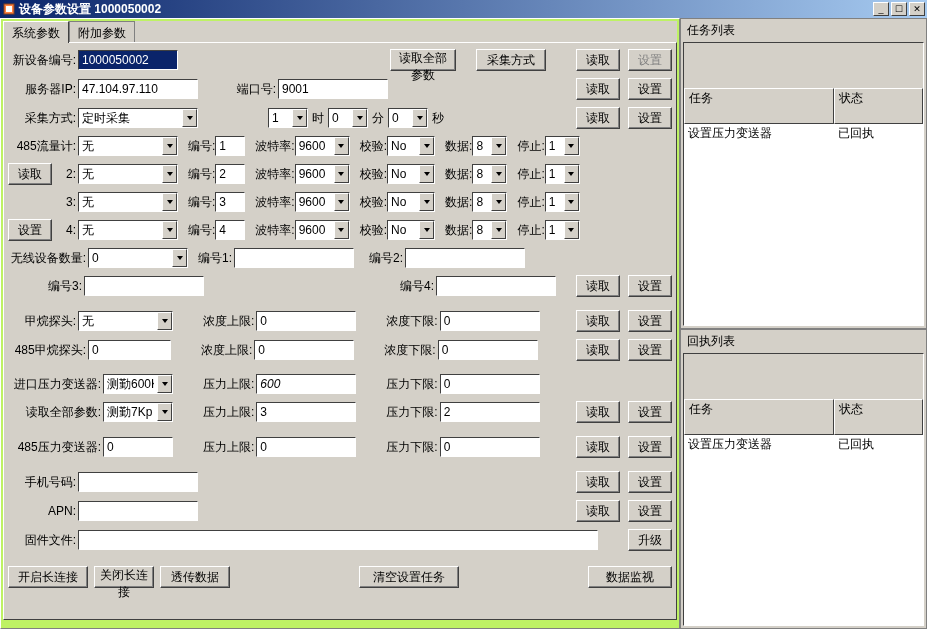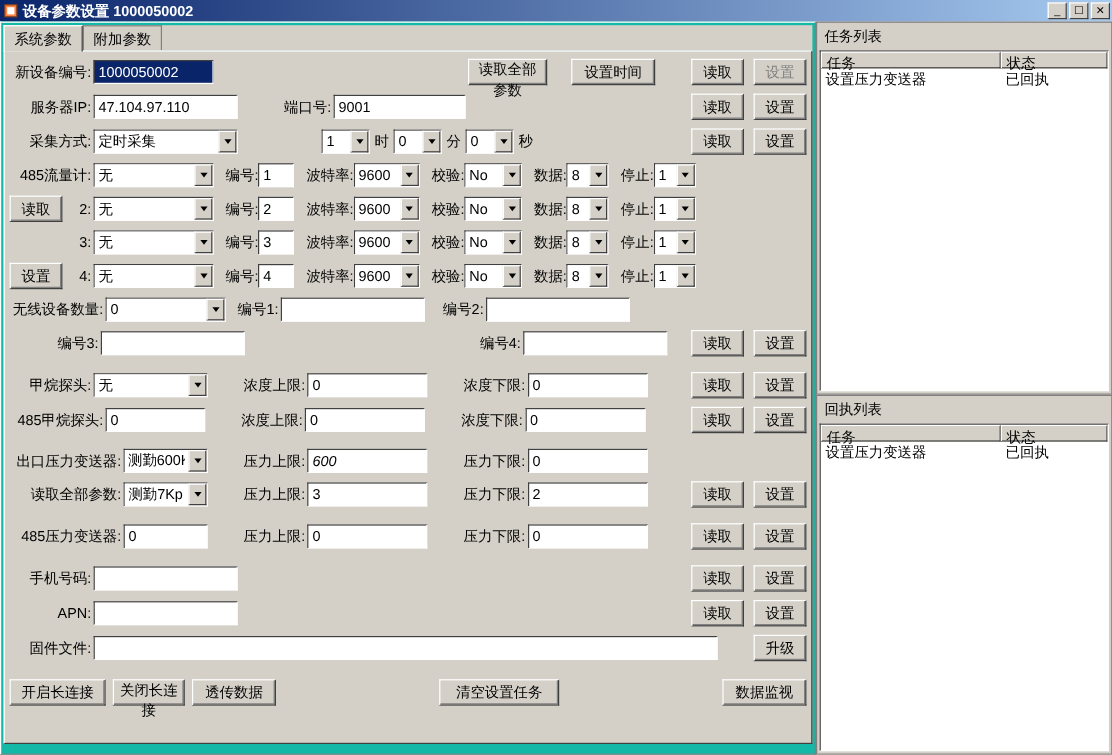--- a/index.html
+++ b/index.html
@@ -2,21 +2,21 @@
 <html><head>
 <meta charset="utf-8">
 <style>
 * { box-sizing: border-box; margin: 0; padding: 0; }
 body { font-family: "SimSun", "宋体", sans-serif; font-size: 12px; background: #d4d0c8; width: 927px; height: 629px; overflow: hidden; }
 .titlebar { background: linear-gradient(to right, #0a246a, #a6caf0); color: #fff; height: 18px; display: flex; align-items: center; padding: 0 2px; }
 .titlebar .ticon { width: 14px; height: 14px; margin-right: 3px; display: inline-flex; align-items: center; justify-content: center; }
 .titlebar .ttext { font-weight: bold; flex: 1; }
 .titlebar .wbtn { width: 16px; height: 14px; background: #d4d0c8; border: 1px solid #fff; border-right-color: #404040; border-bottom-color: #404040; margin-left: 2px; display: flex; align-items: center; justify-content: center; font-size: 9px; font-family: Arial; color: #000; cursor: pointer; }
 .main { display: flex; height: 611px; }
-.left-panel { width: 680px; border: 1px solid #808080; border-top-color: #fff; border-left-color: #fff; background: #14b8a6; padding: 2px; }
+.left-panel { width: 680px; border: 1px solid #808080; border-top-color: #fff; border-left-color: #fff; background: #bef264; padding: 2px; }
 .right-panel { flex: 1; display: flex; flex-direction: column; }
 .tabs-row { display: flex; background: #d4d0c8; height: 21px; position: relative; }
 .tab { padding: 3px 8px 2px; border: 1px solid #808080; border-bottom: none; background: #d4d0c8; cursor: pointer; position: relative; }
 .tab.active { background: #d4d0c8; border-top: 1px solid #fff; border-left: 1px solid #fff; border-right: 1px solid #404040; z-index: 2; margin-bottom: -1px; }
 .tab-content { border: 1px solid #fff; border-top: 1px solid #fff; border-right: 1px solid #404040; border-bottom: 1px solid #404040; background: #d4d0c8; padding: 6px 4px; height: 578px; position: relative; }
 .row { display: flex; align-items: center; margin-bottom: 7px; gap: 0; }
 .lbl { text-align: right; padding-right: 2px; white-space: nowrap; }
 .lbl.w70 { width: 70px; } .lbl.w80 { width: 80px; } .lbl.w50 { width: 50px; }
 input[type=text] { border: 1px solid #808080; border-top-color: #404040; border-left-color: #404040; border-bottom-color: #fff; border-right-color: #fff; background: #fff; height: 20px; padding: 1px 3px; font-family: inherit; font-size: 12px; }
 input.blue { background: #0a246a; color: #fff; }
@@ -26,21 +26,21 @@
 .combo .dd::after { content: ""; border-left: 3px solid transparent; border-right: 3px solid transparent; border-top: 4px solid #000; }
 .btn { height: 22px; background: #d4d0c8; border: 1px solid #fff; border-right-color: #404040; border-bottom-color: #404040; cursor: pointer; font-family: inherit; font-size: 12px; padding: 0 4px; min-width: 44px; box-shadow: inset -1px -1px 0 #808080; }
 .btn.disabled { color: #808080; }
 .spacer { flex: 1; }
 .task-panel { border: 1px solid #808080; background: #d4d0c8; padding: 2px; display: flex; flex-direction: column; }
 .task-panel.top { flex: 1; }
 .task-panel.bot { height: 300px; }
 .panel-title { font-size: 12px; padding: 1px 4px; }
 .listview { flex: 1; background: #fff; border: 1px solid #808080; border-top-color: #404040; border-left-color: #404040; border-bottom-color: #fff; border-right-color: #fff; margin-top: 2px; overflow: auto; }
 .lv-header { display: flex; background: #d4d0c8; position: sticky; top: 0; }
-.lv-col { border: 1px solid #fff; border-right-color: #404040; border-bottom-color: #404040; padding: 1px 4px; height: 14px; font-size: 12px; }
+.lv-col { border: 1px solid #fff; border-right-color: #404040; border-bottom-color: #404040; padding: 1px 4px; height: 36px; font-size: 12px; margin-top: 45px; }
 .lv-col.c1 { width: 150px; } .lv-col.c2 { flex: 1; }
 .lv-row { display: flex; }
 .lv-cell { padding: 1px 4px; font-size: 12px; }
 .lv-cell.c1 { width: 150px; } .lv-cell.c2 { flex: 1; }
 .phr { display: flex; align-items: center; margin-bottom: 7px; }
 .narrow-btn { width: 44px; }
 .bottom-btns { display: flex; gap: 6px; align-items: center; }
 </style>
 </head>
 <body>
@@ -65,21 +65,21 @@
       <div class="tab">附加参数</div>
     </div>
     <div class="tab-content">
 
       <div class="row">
         <span class="lbl w70">新设备编号:</span>
         <input type="text" class="blue" style="width: 100px;" value="1000050002">
         <div class="spacer"></div>
         <button class="btn" style="width:66px">读取全部参数</button>
         <span style="width:20px"></span>
-        <button class="btn" style="width:70px">设置时间</button>
+        <button class="btn" style="width:70px">采集方式</button>
         <span style="width:30px"></span>
         <button class="btn narrow-btn">读取</button>
         <span style="width:8px"></span>
         <button class="btn narrow-btn disabled">设置</button>
       </div>
 
       <div class="row">
         <span class="lbl w70">服务器IP:</span>
         <input type="text" style="width: 120px;" value="47.104.97.110">
         <span style="width:30px"></span>
@@ -322,21 +322,21 @@
         <input type="text" style="width: 100px;" value="0">
         <div class="spacer"></div>
         <button class="btn narrow-btn">读取</button>
         <span style="width:8px"></span>
         <button class="btn narrow-btn">设置</button>
       </div>
 
       <div style="height:6px"></div>
 
       <div class="row">
-        <span class="lbl" style="width:95px">出口压力变送器:</span>
+        <span class="lbl" style="width:95px">进口压力变送器:</span>
         <div class="combo" style="width:70px">
             <input value="测勤600Kp" style="">
             <span class="dd"></span>
           </div>
         <span style="width:30px"></span>
         <span class="lbl">压力上限:</span>
         <input type="text" style="width: 100px; font-style: italic;" value="600">
         <span style="width:30px"></span>
         <span class="lbl">压力下限:</span>
         <input type="text" style="width: 100px;" value="0">
@@ -407,21 +407,21 @@
 
       <div style="height:8px"></div>
 
       <div class="bottom-btns">
         <button class="btn" style="width:80px">开启长连接</button>
         <button class="btn" style="width:60px">关闭长连接</button>
         <button class="btn" style="width:70px">透传数据</button>
         <div class="spacer"></div>
         <button class="btn" style="width:100px">清空设置任务</button>
         <div class="spacer"></div>
-        <button class="btn" style="width:70px">数据监视</button>
+        <button class="btn" style="width:84px">数据监视</button>
       </div>
 
     </div>
   </div>
 
   <div class="right-panel">
     <div class="task-panel top">
       <span class="panel-title">任务列表</span>
       <div class="listview">
         <div class="lv-header">

